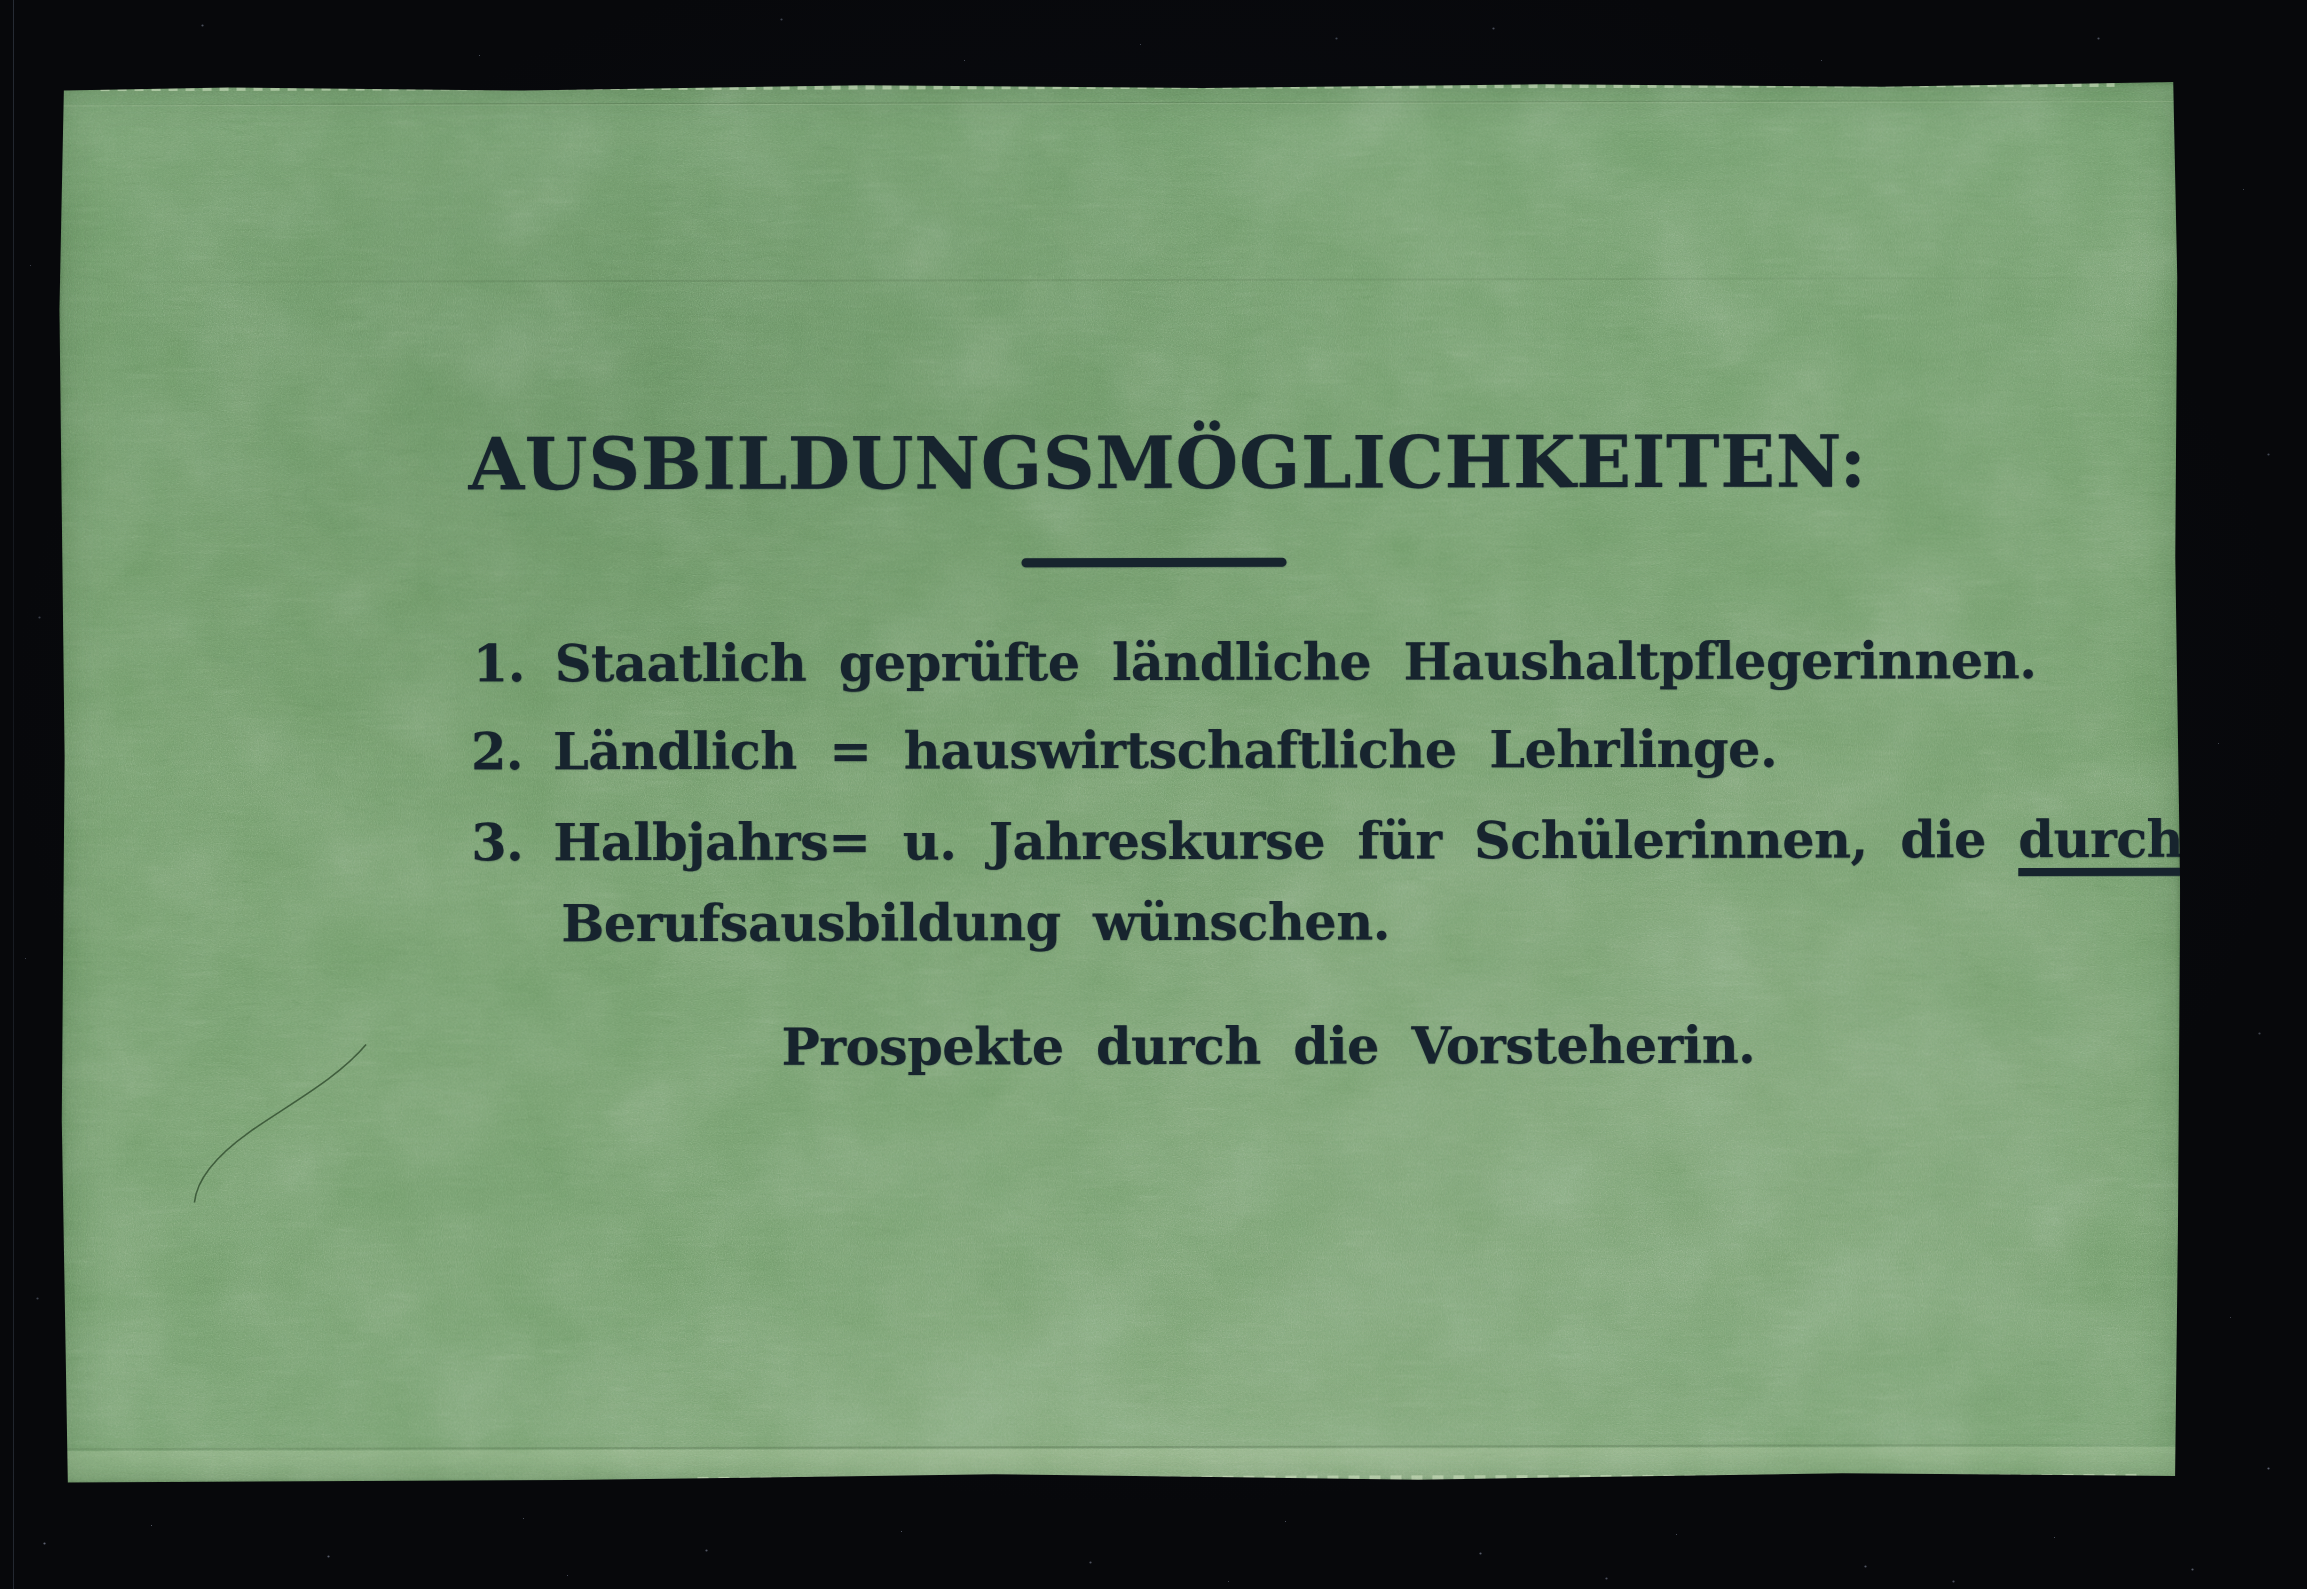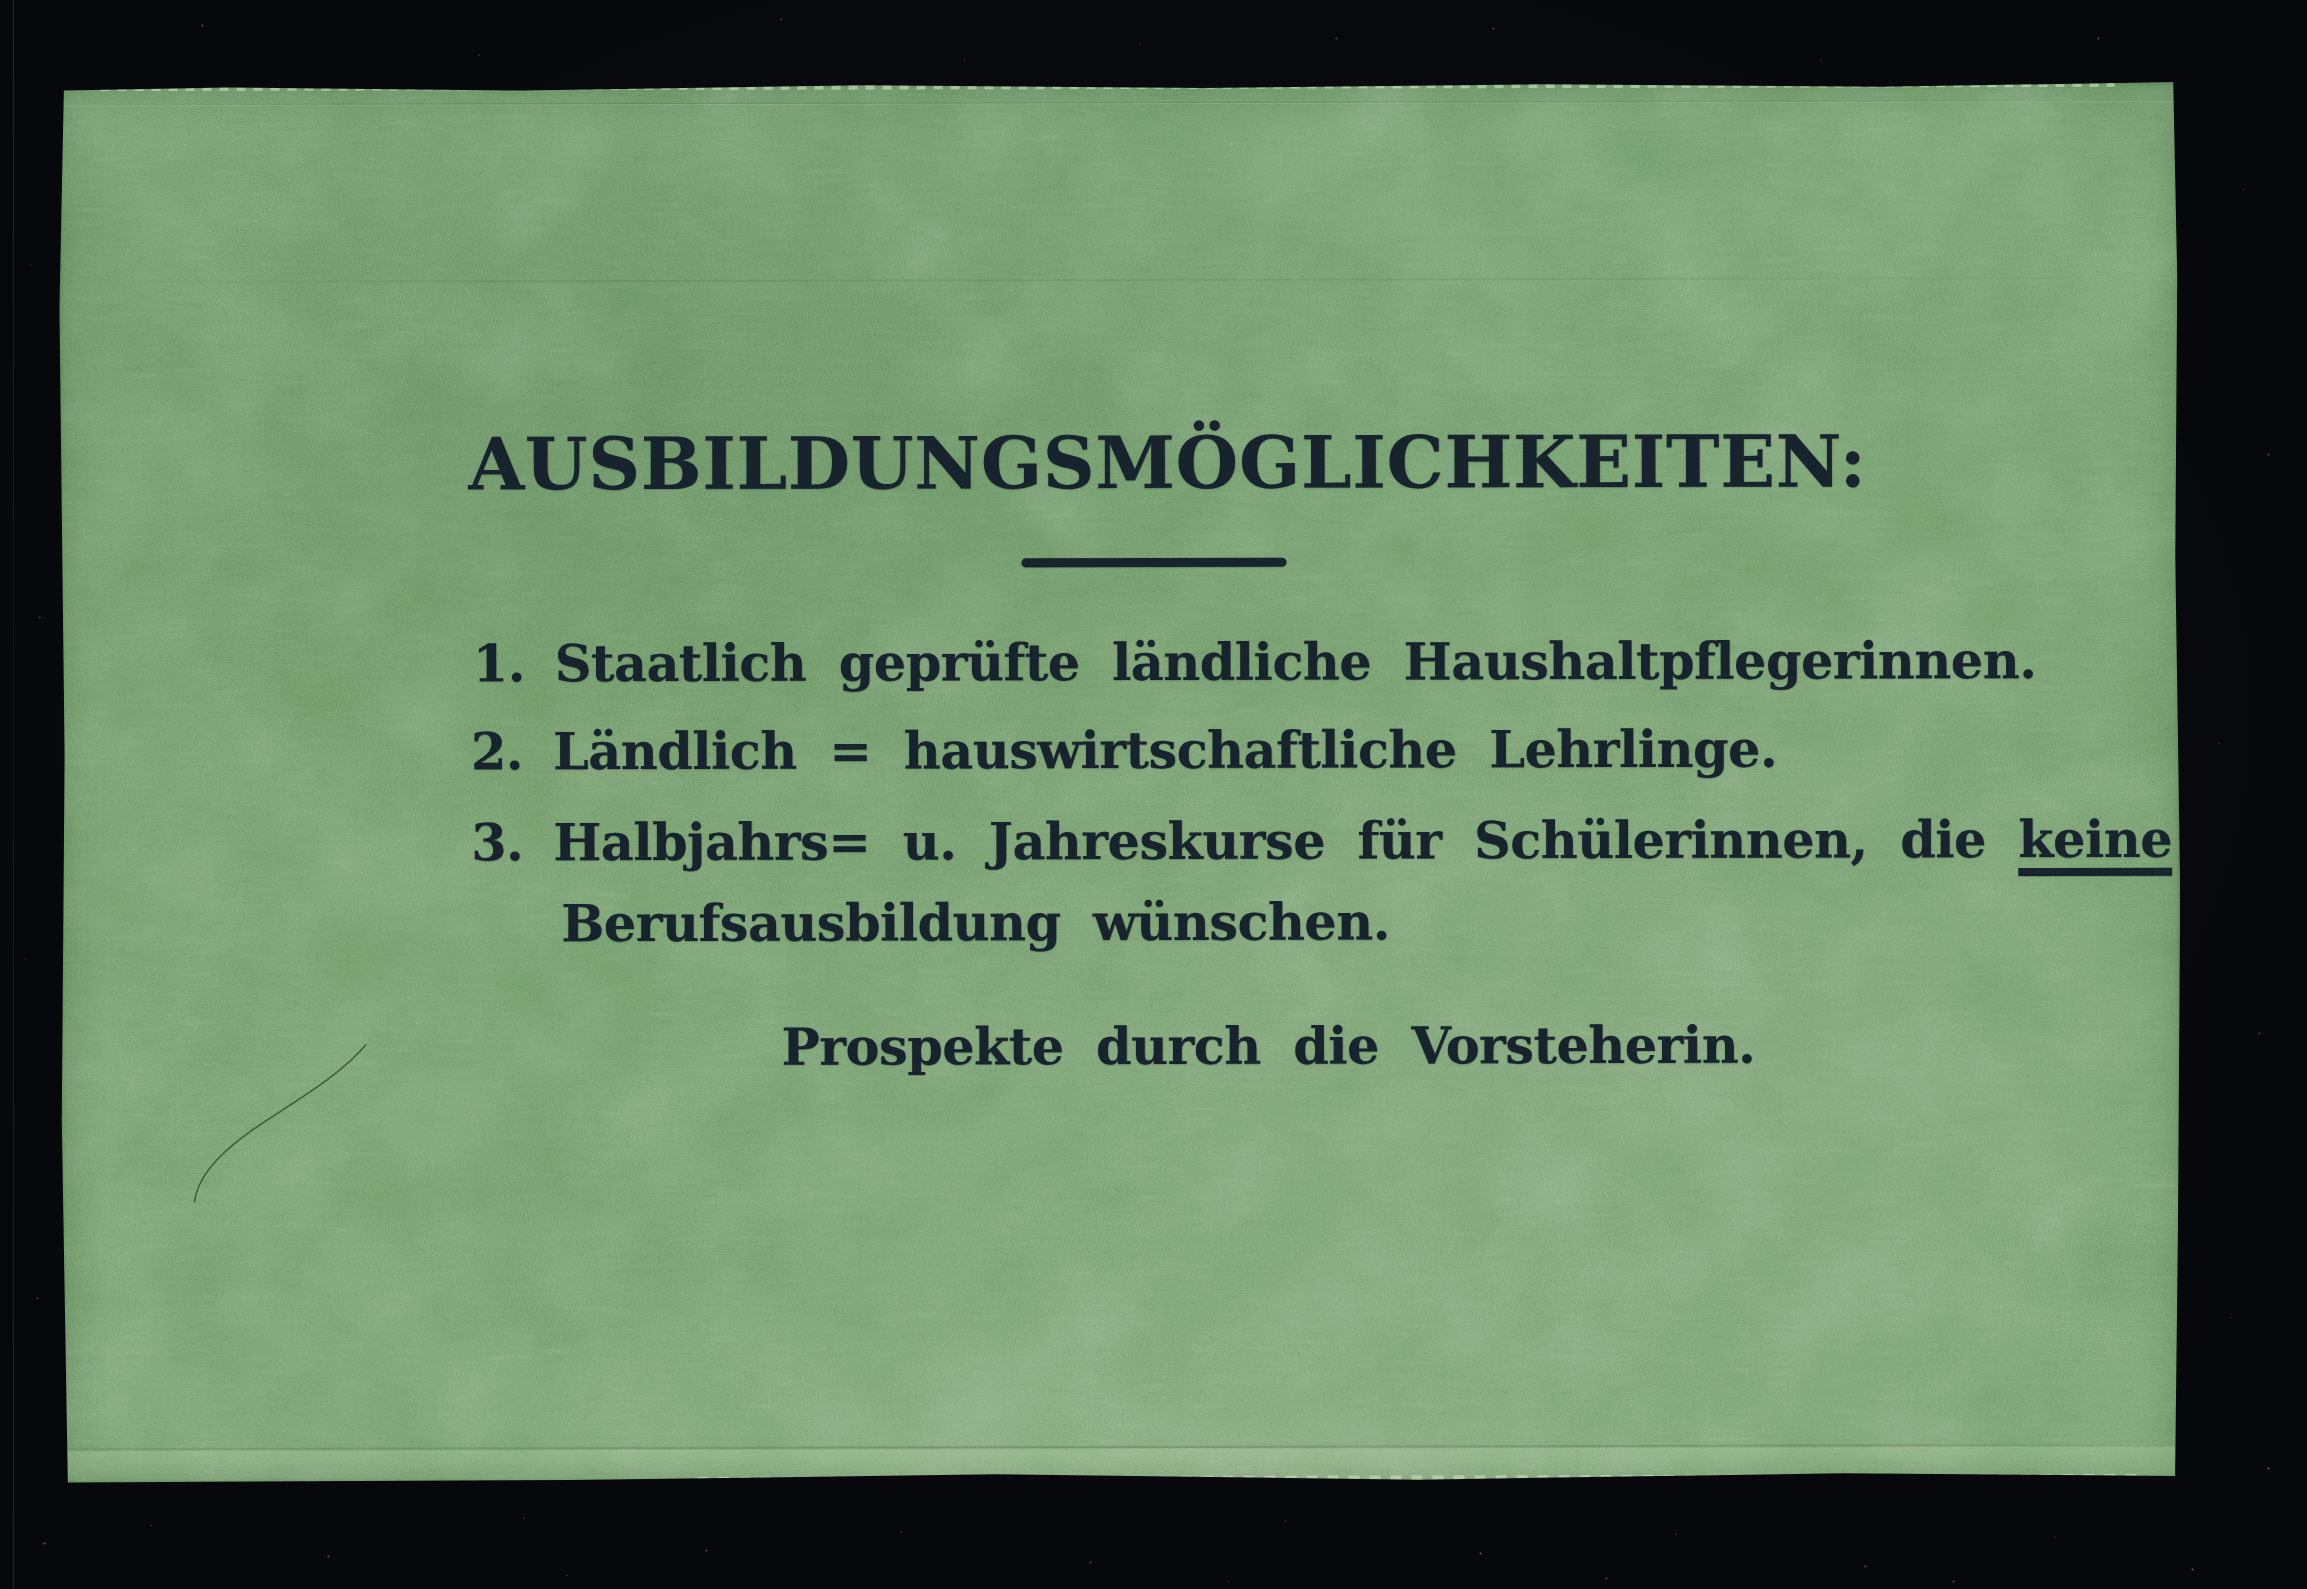--- a/index.html
+++ b/index.html
@@ -183,21 +183,21 @@
     <div class="printed bodyline item1">
       <span class="num">1.</span><span>Staatlich geprüfte ländliche Haushaltpflegerinnen.</span>
     </div>
 
     <div class="printed bodyline item2">
       <span class="num">2.</span><span>Ländlich = hauswirtschaftliche Lehrlinge.</span>
     </div>
 
     <div class="printed bodyline item3a">
       <span class="num">3.</span><span>Halbjahrs= u. Jahreskurse für Schülerinnen, die</span>
-      <span class="uword">keine</span>
+      <span class="uword">durch</span>
     </div>
 
     <div class="printed bodyline item3b">Berufsausbildung wünschen.</div>
 
     <div class="printed bodyline footerline">Prospekte durch die Vorsteherin.</div>
 
   </div>
 </div>
 
 

